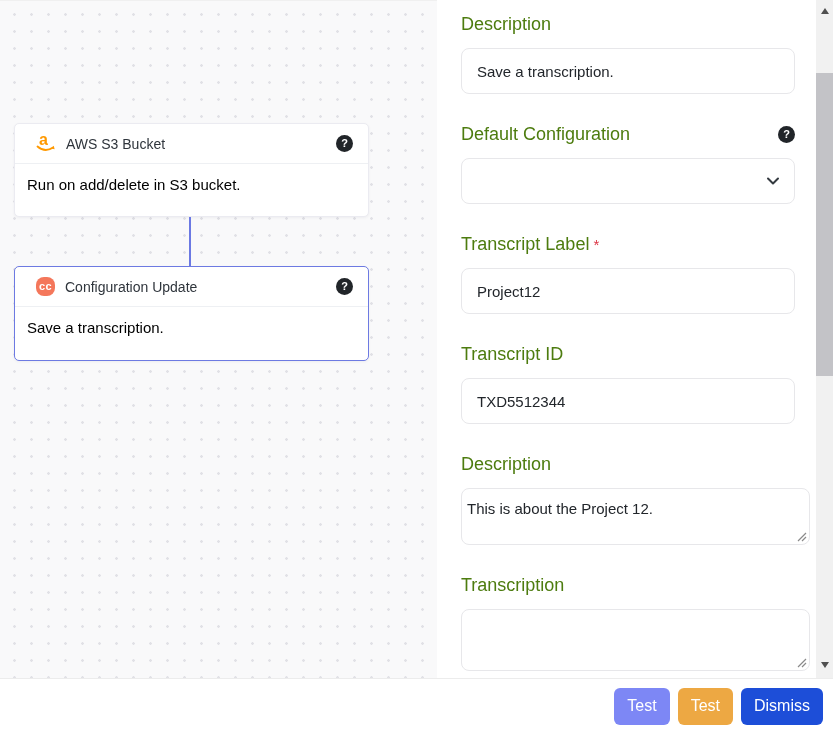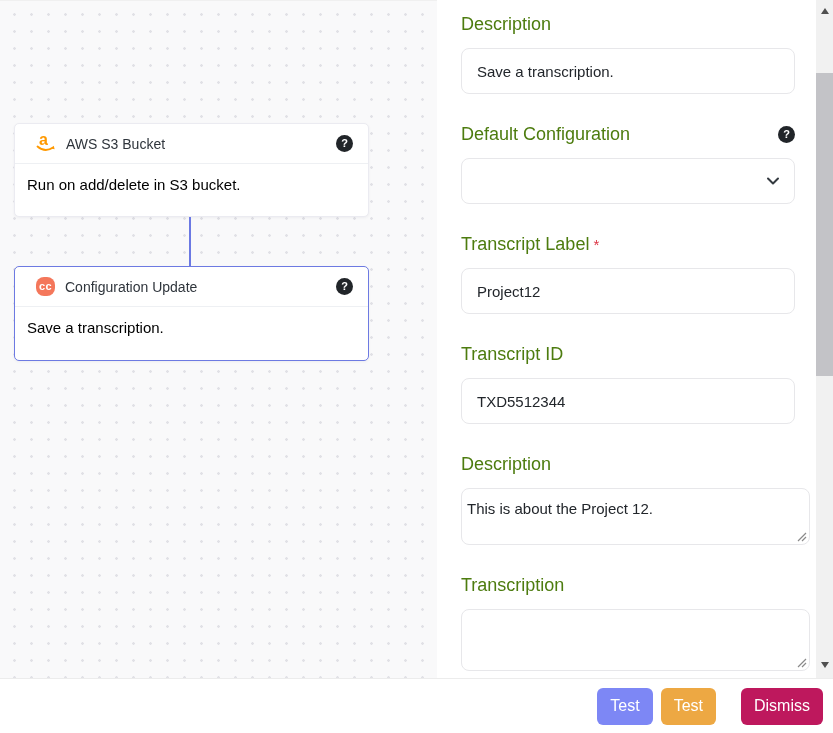--- a/index.html
+++ b/index.html
@@ -95,21 +95,21 @@
     position:absolute; left:0; top:678px; width:833px; height:55px; background:#fff;
     border-top:1px solid #ececec; display:flex; align-items:center;
     justify-content:flex-end; gap:8px; padding-right:10px;
   }
   .btn {
     height:37px; border:none; border-radius:6px; color:#fff; font-size:16px;
     padding:0 13px; cursor:pointer; font-family:"Liberation Sans",sans-serif;
   }
   .btn-save { background:#7d87f5; }
   .btn-test { background:#eda843; }
-  .btn-dismiss { background:#be185d;margin-left:17px; }
+  .btn-dismiss { background:#1d4ed8; }
 </style>
 </head>
 <body>
 
 <div class="app">
 
   <div class="canvas">
 
     <div class="node node--trigger">
       <div class="node-header">

